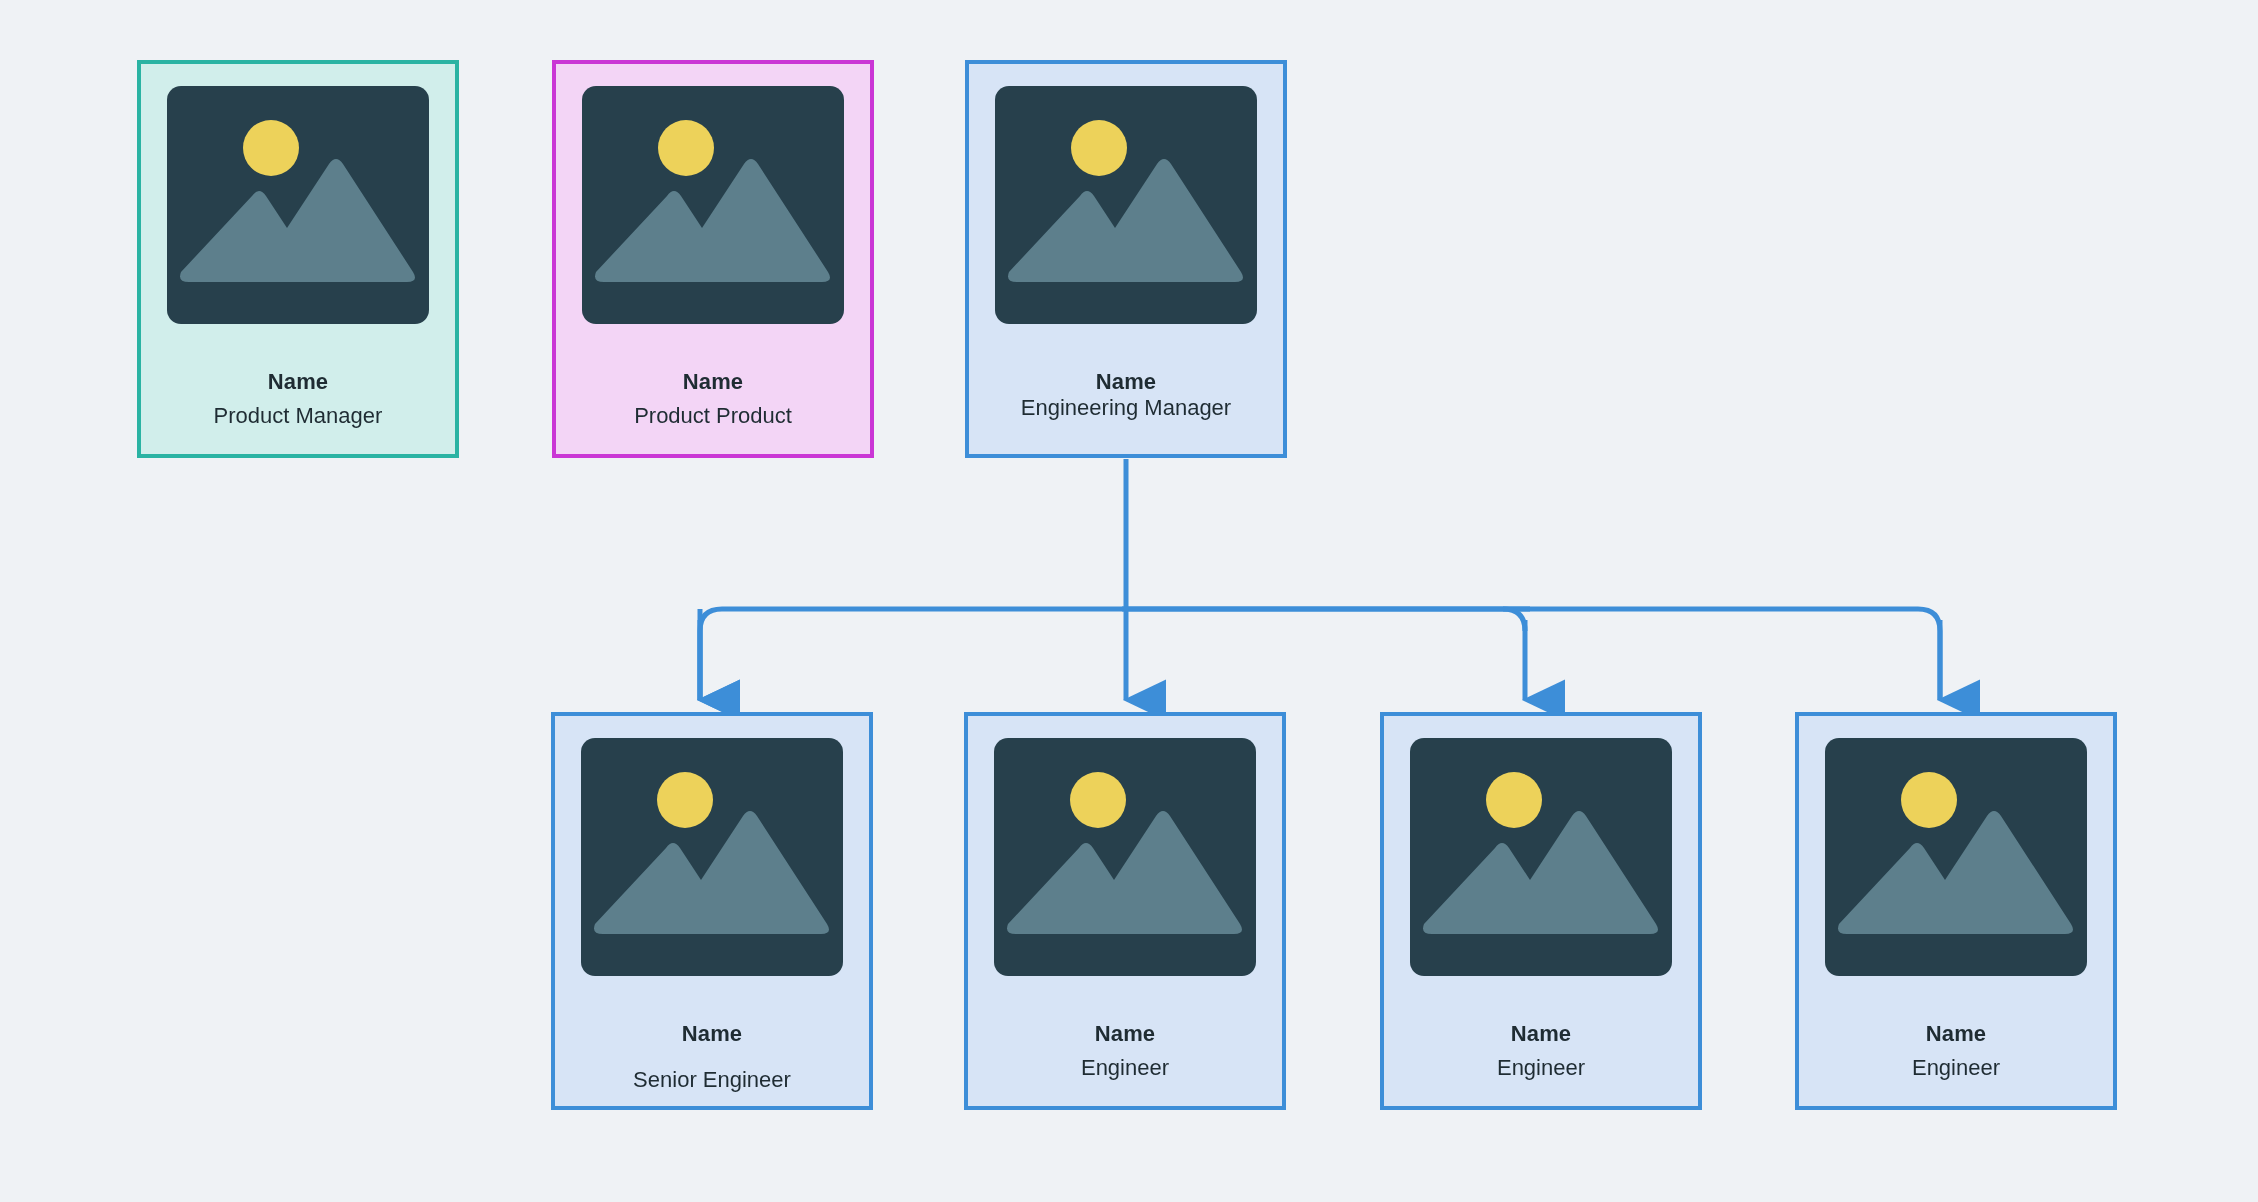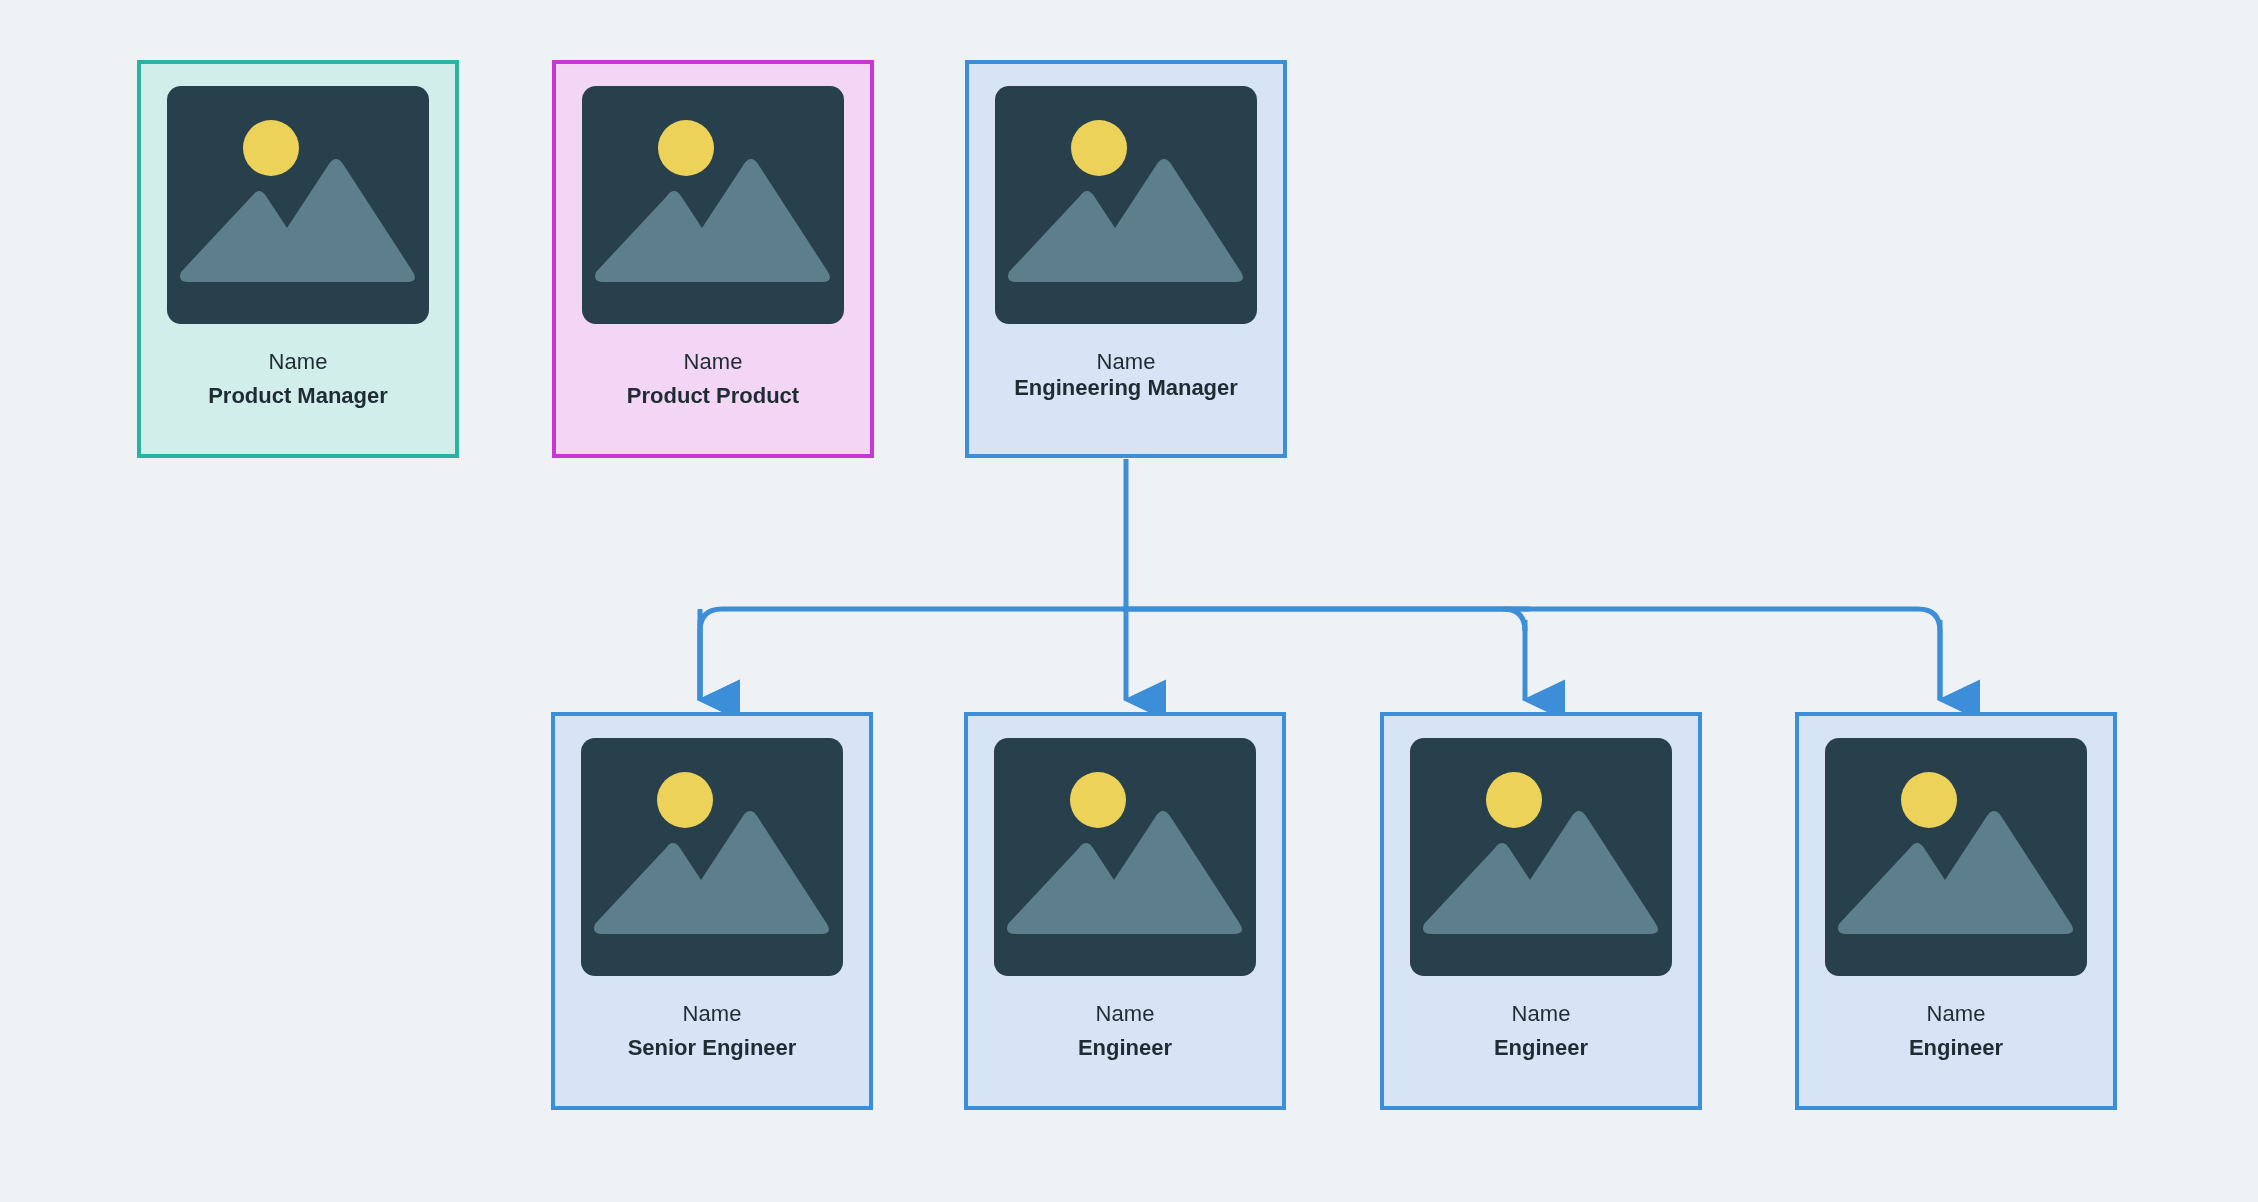--- a/index.html
+++ b/index.html
@@ -34,25 +34,26 @@
   }
   .thumb svg{display:block;width:100%;height:100%;}
 
   .meta{
     text-align:center;
     color:#1f2c33;
     line-height:1.12;
     width:100%;
   }
   .meta .nm{
-    font-weight:normal;
+    font-weight:bold;
     letter-spacing:.1px;
+    margin-top:20px;
   }
   .meta .role{
-    font-weight:bold;
+    font-weight:normal;
   }
 </style>
 </head>
 <body>
 
 <div id="canvas">
 
   <svg class="connectors" viewBox="0 0 2258 1202" width="2258" height="1202">
     <defs>
       <marker id="arrowhead" markerWidth="9" markerHeight="9" refX="4.5" refY="8" orient="auto" markerUnits="strokeWidth">
@@ -117,21 +118,21 @@
 
   <div class="card blue" style="left:551px;top:712px;width:322px;height:398px;padding-top:22px;">
     <div class="thumb" style="width:262px;height:238px;">
       <svg viewBox="0 0 262 238" preserveAspectRatio="none" aria-hidden="true">
         <circle cx="104" cy="62" r="28" fill="#edd25a"></circle>
         <path d="M14,186 Q10,196 22,196 L240,196 Q252,196 246,186 L176,78 Q169,68 162,78 L120,142 L99,110 Q92,100 85,110 Z" fill="#5d7f8c"></path>
       </svg>
     </div>
     <div class="meta" style="margin-top:26px;">
       <div class="nm" style="font-size:22px;">Name</div>
-      <div class="role" style="font-size:22px;margin-top:9px;">Senior Engineer</div>
+      <div class="role" style="font-size:22px;margin-top:21px;">Senior Engineer</div>
     </div>
   </div>
 
   <div class="card blue" style="left:964px;top:712px;width:322px;height:398px;padding-top:22px;">
     <div class="thumb" style="width:262px;height:238px;">
       <svg viewBox="0 0 262 238" preserveAspectRatio="none" aria-hidden="true">
         <circle cx="104" cy="62" r="28" fill="#edd25a"></circle>
         <path d="M14,186 Q10,196 22,196 L240,196 Q252,196 246,186 L176,78 Q169,68 162,78 L120,142 L99,110 Q92,100 85,110 Z" fill="#5d7f8c"></path>
       </svg>
     </div>

